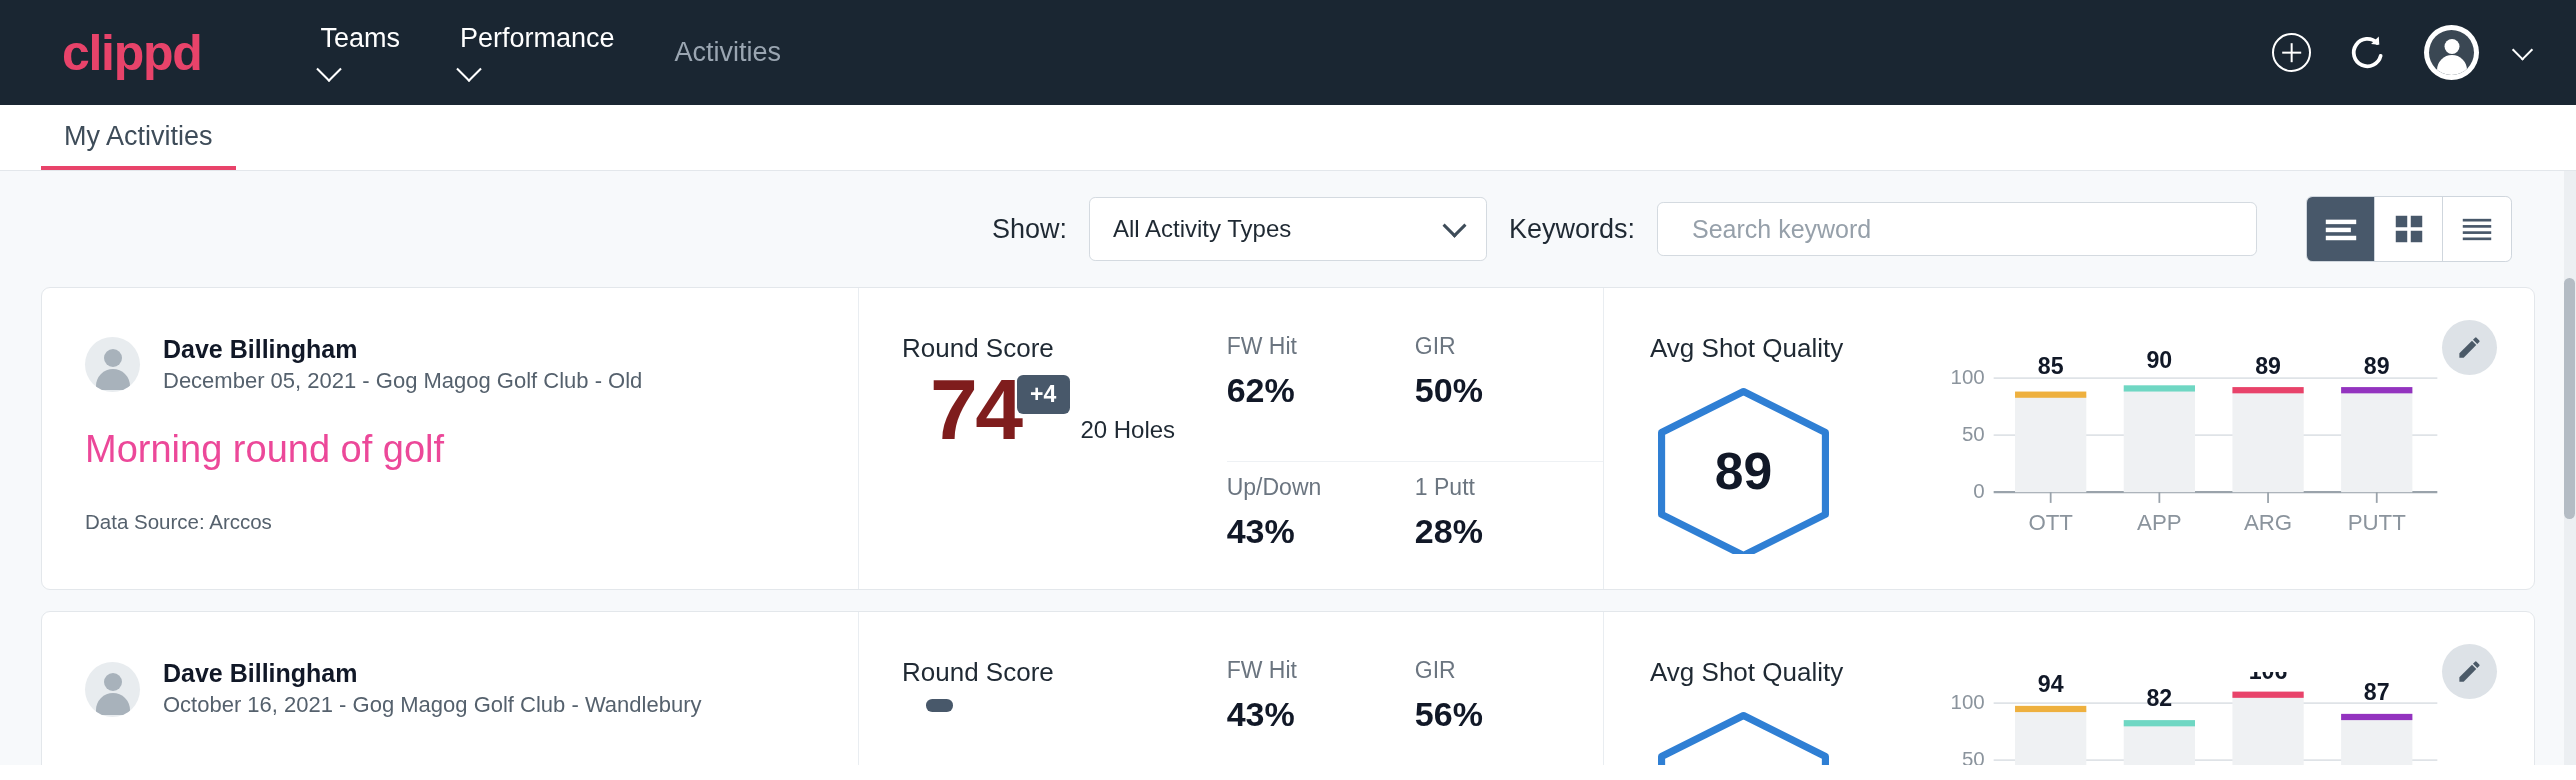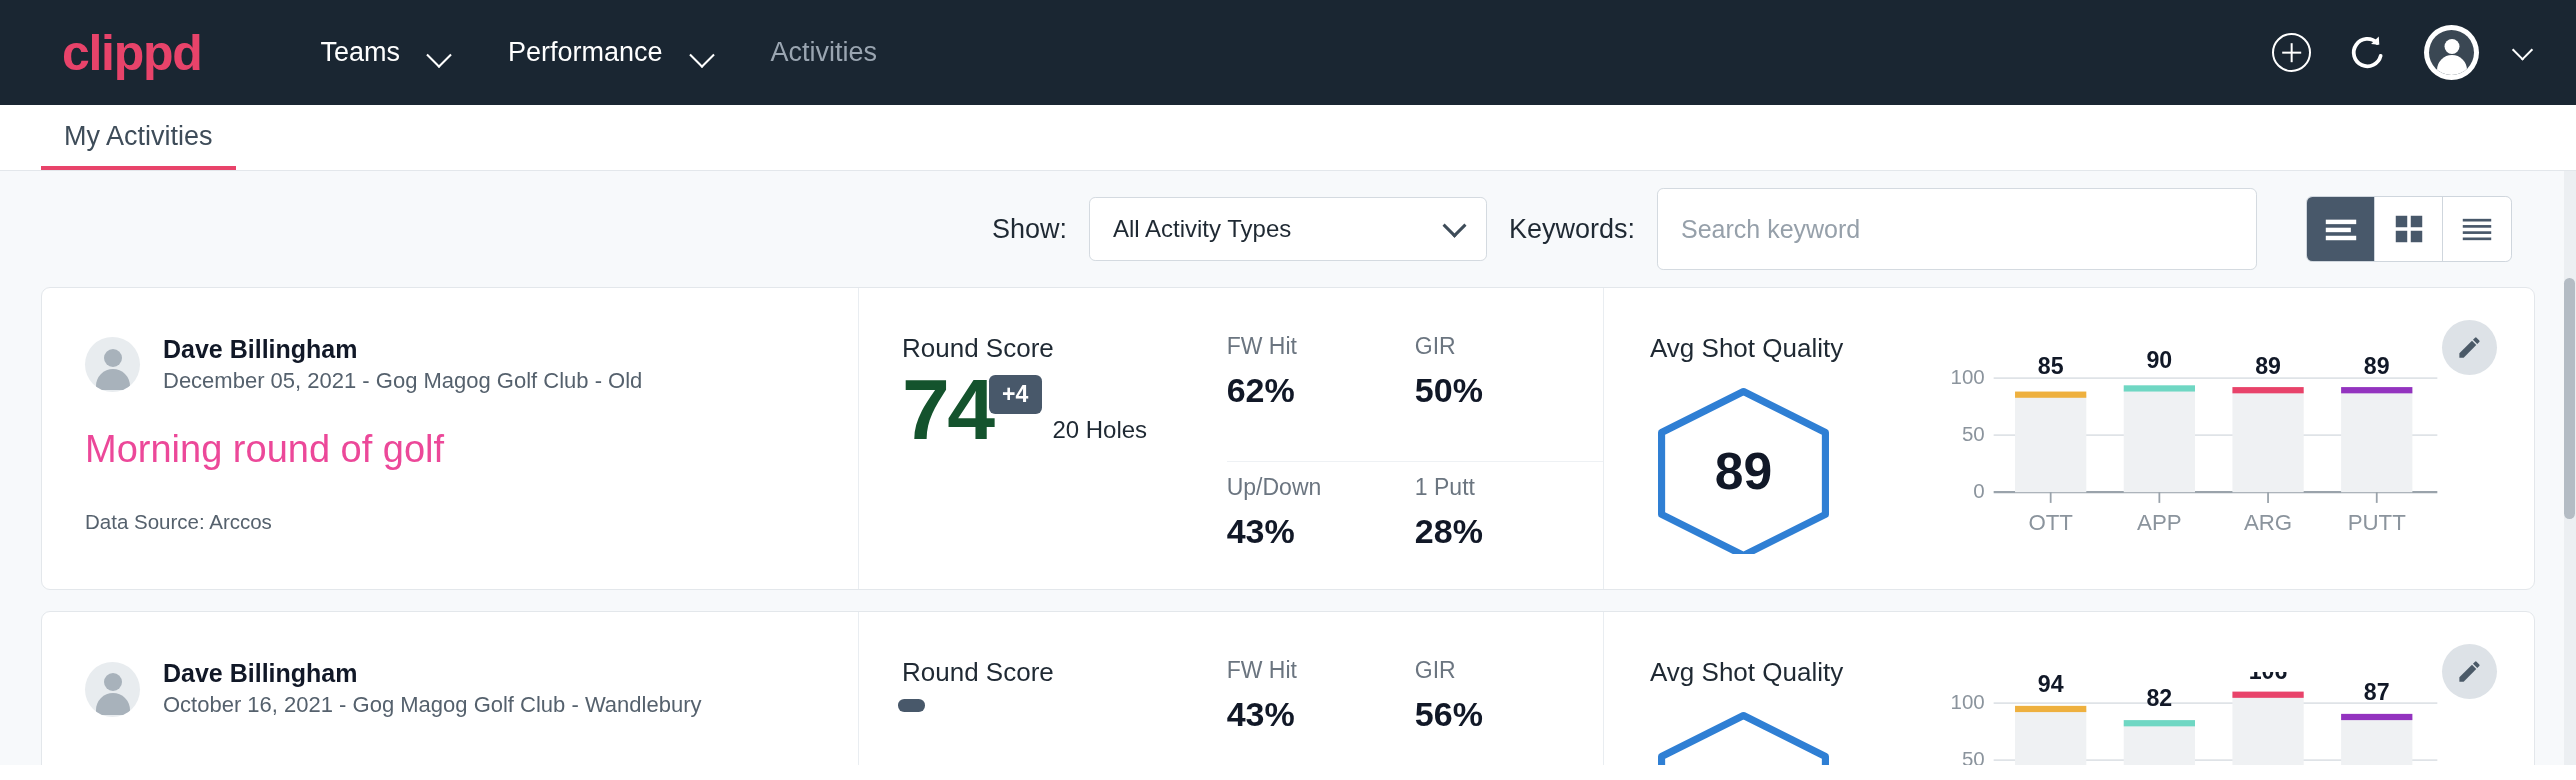--- a/index.html
+++ b/index.html
@@ -21,26 +21,27 @@
   .logo {
     font-size: 50px;
     font-weight: 700;
     color: #e8436a;
     letter-spacing: -1.3px;
     margin-right: 89px;
     line-height: 1;
   }
   .navlinks { display: flex; align-items: center; gap: 0; }
   .navlink {
-    display: flex; align-items: flex-end; gap: 30px;
+    display: flex; align-items: flex-start; gap: 10px;
     color: #ffffff;
     font-size: 27px;
     padding: 0 30px;
     cursor: pointer;
     white-space: nowrap;
+    flex-direction: column;
   }
   .navlink.dim { color: #9aa5b1; }
   .chev {
     width: 18px; height: 18px;
     border-right: 2.7px solid currentColor;
     border-bottom: 2.7px solid currentColor;
     transform: rotate(45deg) translate(-2.7px,-2.7px);
   }
   .nav-right {
     margin-left: auto;
@@ -138,25 +139,25 @@
     font-size: 24px; color: #1f2933;
     cursor: pointer;
   }
   .select .chev {
     margin-left: auto;
     width: 17px; height: 17px;
     border-right: 3.6px solid #3e4c59;
     border-bottom: 3.6px solid #3e4c59;
   }
   .searchbox {
-    width: 600px; height: 82px;
+    width: 600px; height: 54px;
     background: #fff;
     border: 0.9px solid #d4dae0;
     border-radius: 6.2px;
-    padding: 0 23px;
+    padding: 0 34px;
     font-size: 25px; color: #1f2933;
     font-family: "Liberation Sans", sans-serif;
     outline: none;
   }
   .searchbox::placeholder { color: #96a0aa; }
   .viewtoggle {
     margin-left: 27px;
     display: flex;
     border: 0.9px solid #cfd6dd;
     border-radius: 6.2px;
@@ -213,22 +214,22 @@
   }
   .card-source {
     font-size: 20.5px; color: #55616d;
     margin-top: 39px;
   }
 
   .col-score { width: 357px; padding: 45px 0 0 43px; }
   .sec-label { font-size: 26px; color: #1f2933; }
   .score-row { display: flex; align-items: flex-end; margin-top: 5.4px; }
   .score-num {
-    font-size: 86px; font-weight: 700; color: #14532d;
-    line-height: 0.95; letter-spacing: -2.7px;
+    font-size: 86px; font-weight: 700; color: #7f1d1d;
+    line-height: 0.95; letter-spacing: -2.7px; margin-left: 28px;
   }
   .score-badge {
     background: #48586a; color: #fff;
     font-size: 23px; font-weight: 700;
     padding: 6.2px 13.4px; border-radius: 6.2px;
     margin-left: -3.6px; align-self: flex-start; margin-top: 5.4px;
   }
   .score-holes { font-size: 24px; color: #1f2933; margin-left: 10.7px; margin-bottom: 7.1px; }
 
   .col-stats {

